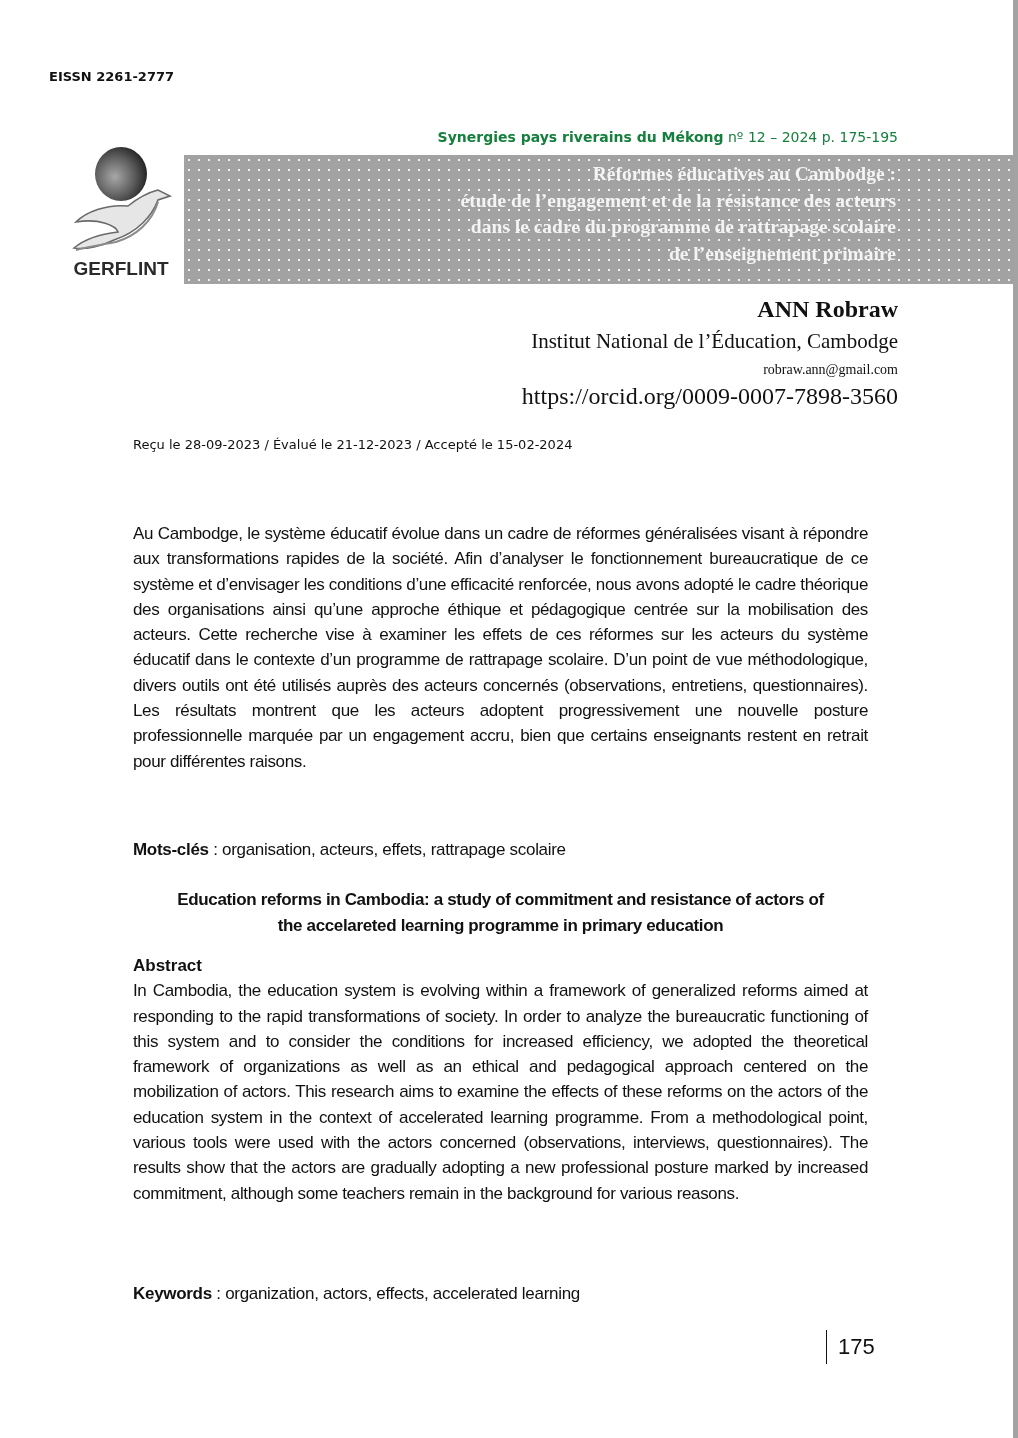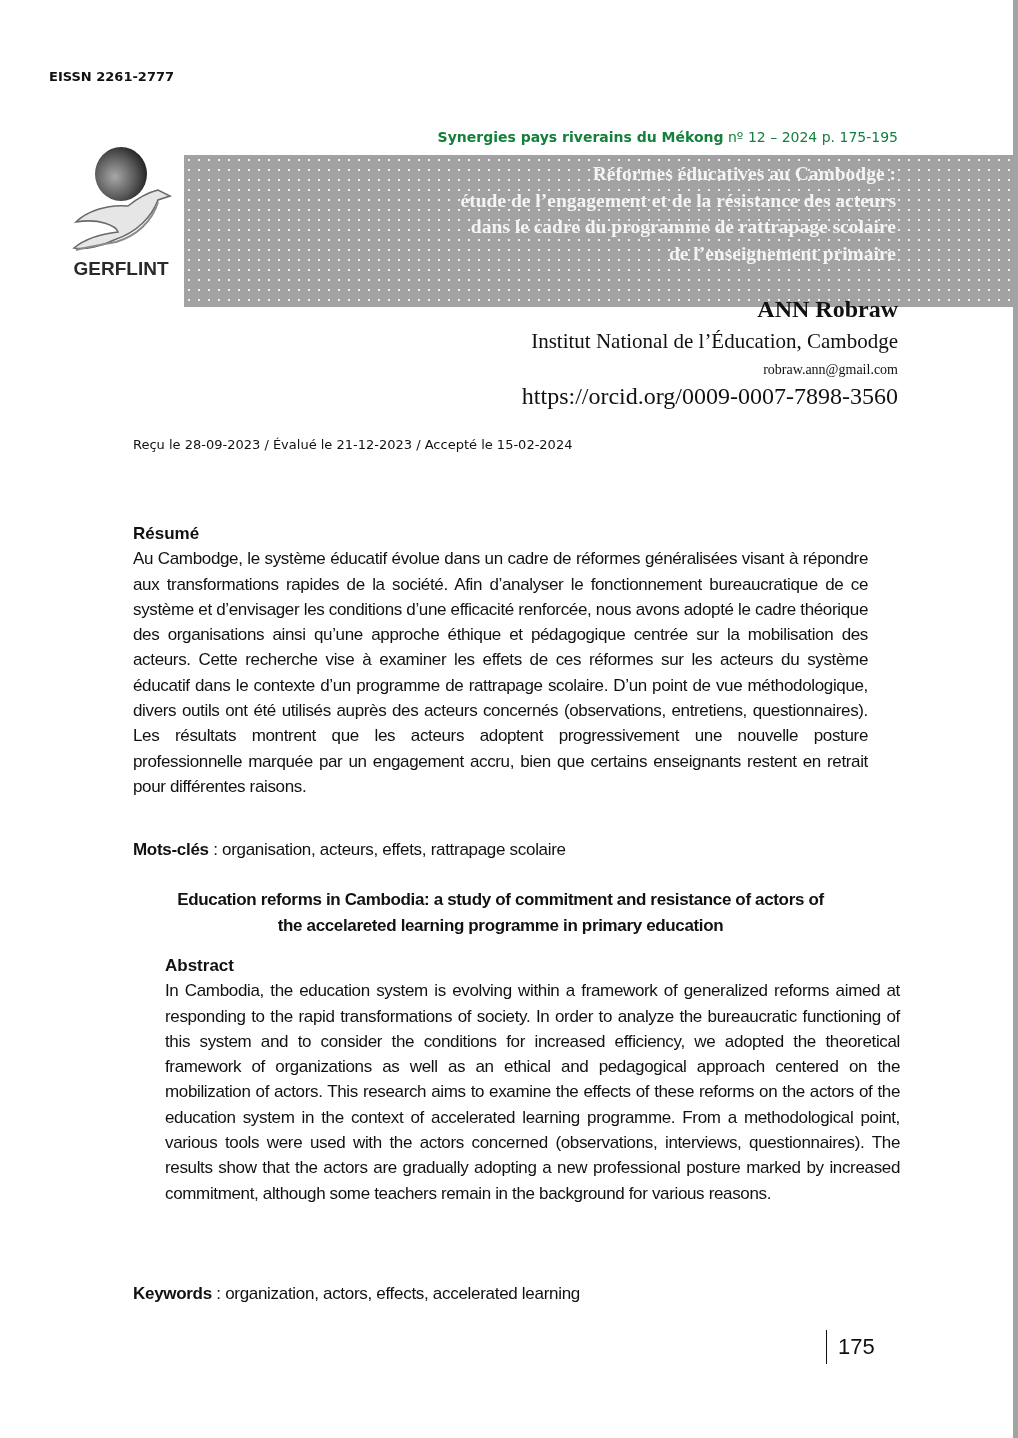--- a/index.html
+++ b/index.html
@@ -22,21 +22,21 @@
   .journal-line .jname { font-weight: bold; }
   .logo {
     position: absolute; left: 66px; top: 146px; width: 110px; height: 136px;
   }
   .logo-text {
     position: absolute; left: 0; top: 112px; width: 110px; text-align: center;
     font-family: "Liberation Sans", sans-serif; font-weight: bold; font-size: 19px; color: #2a2a2a;
     letter-spacing: 0px;
   }
   .band {
-    position: absolute; left: 184px; top: 155px; width: 830px; height: 152px;
+    position: absolute; left: 184px; top: 155px; width: 830px; height: 129px;
     background-color: #a2a2a2;
     background-image: radial-gradient(circle, rgba(255,255,255,0.85) 0.9px, transparent 1.3px);
     background-size: 10px 10px;
   }
   .band-title {
     position: absolute; right: 118px; top: 6px; text-align: right;
     font-family: "Liberation Serif", serif; font-weight: bold; font-size: 19.5px; line-height: 26.5px;
     color: #f4f4f4;
   }
   .author-block {
@@ -110,34 +110,33 @@
 <div class="author-block">
   <div class="author-name">ANN Robraw</div>
   <div class="author-inst">Institut National de l’Éducation, Cambodge</div>
   <div class="author-email">robraw.ann@gmail.com</div>
   <div class="author-orcid">https://orcid.org/0009-0007-7898-3560</div>
 </div>
 
 <div class="dates">Reçu le 28-09-2023 / Évalué le 21-12-2023 / Accepté le 15-02-2024</div>
 
 <div class="section" style="top:521px;">
-  <div class="section-head">Résumé</div>
   <div class="para">Au Cambodge, le système éducatif évolue dans un cadre de réformes généralisées visant à répondre aux transformations rapides de la société. Afin d’analyser le fonctionnement bureaucratique de ce système et d’envisager les conditions d’une efficacité renforcée, nous avons adopté le cadre théorique des organisations ainsi qu’une approche éthique et pédagogique centrée sur la mobilisation des acteurs. Cette recherche vise à examiner les effets de ces réformes sur les acteurs du système éducatif dans le contexte d’un programme de rattrapage scolaire. D’un point de vue méthodologique, divers outils ont été utilisés auprès des acteurs concernés (observations, entretiens, questionnaires). Les résultats montrent que les acteurs adoptent progressivement une nouvelle posture professionnelle marquée par un engagement accru, bien que certains enseignants restent en retrait pour différentes raisons.</div>
 </div>
 
 <div class="section kw" style="top:838px;">
   <b>Mots-clés</b><span> : organisation, acteurs, effets, rattrapage scolaire</span>
 </div>
 
 <div class="en-title">
   <div>Education reforms in Cambodia: a study of commitment and resistance of actors of</div>
   <div>the accelareted learning programme in primary education</div>
 </div>
 
-<div class="section" style="top:953px;margin-left:32px;">
+<div class="section" style="top:953px;">
   <div class="section-head">Abstract</div>
   <div class="para">In Cambodia, the education system is evolving within a framework of generalized reforms aimed at responding to the rapid transformations of society. In order to analyze the bureaucratic functioning of this system and to consider the conditions for increased efficiency, we adopted the theoretical framework of organizations as well as an ethical and pedagogical approach centered on the mobilization of actors. This research aims to examine the effects of these reforms on the actors of the education system in the context of accelerated learning programme. From a methodological point, various tools were used with the actors concerned (observations, interviews, questionnaires). The results show that the actors are gradually adopting a new professional posture marked by increased commitment, although some teachers remain in the background for various reasons.</div>
 </div>
 
 <div class="section kw" style="top:1282px;">
   <b>Keywords</b><span> : organization, actors, effects, accelerated learning</span>
 </div>
 
 <div class="page-num">175</div>
 

